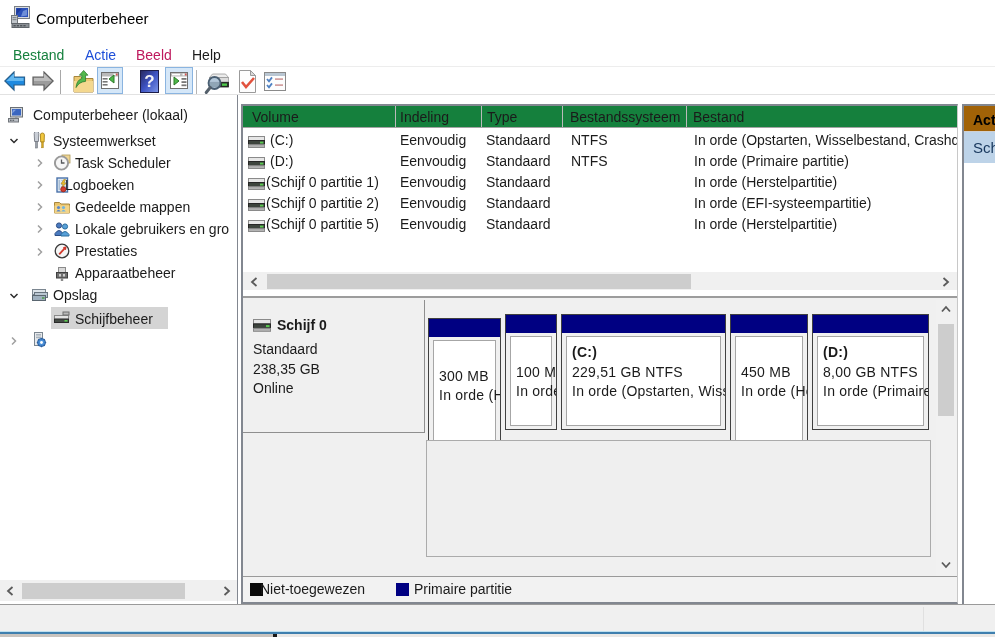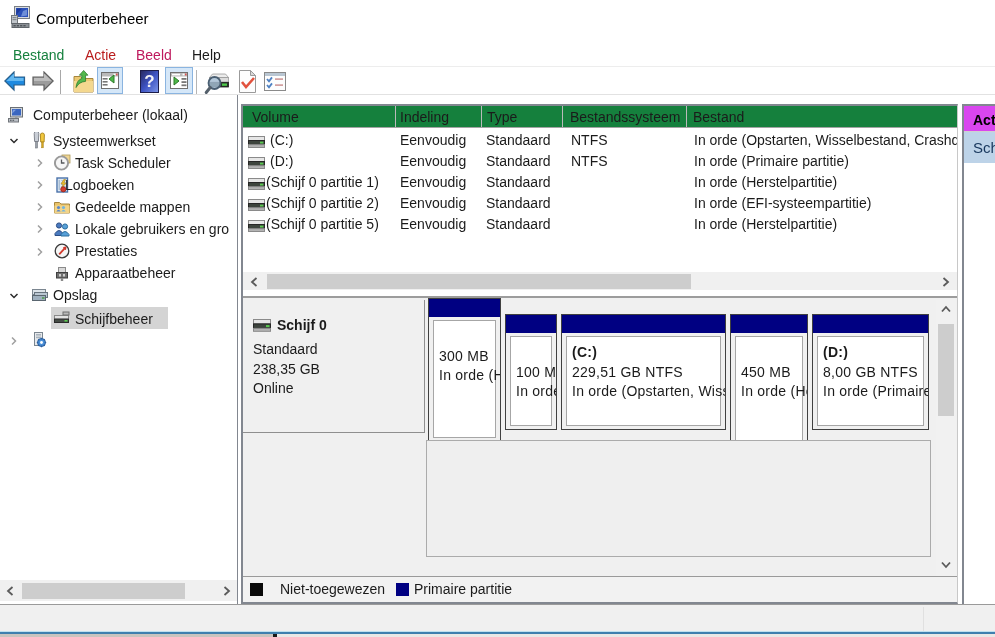--- a/index.html
+++ b/index.html
@@ -30,21 +30,21 @@
   <rect x="2" y="17.5" width="17" height="4" fill="#8a8f94" stroke="#5f6469"></rect>
   <rect x="3.5" y="19" width="2.2" height="1.4" fill="#4f5459"></rect>
   <rect x="6.8" y="19" width="2.2" height="1.4" fill="#4f5459"></rect>
   <rect x="10.1" y="19" width="2.2" height="1.4" fill="#4f5459"></rect>
   <rect x="13.4" y="19" width="2.2" height="1.4" fill="#4f5459"></rect>
 </svg>
 </div>
 <div class="ab nw" style="left:36px;top:10px;font-size:15px;color:#000">Computerbeheer</div>
 
 <div class="ab nw" style="left:13px;top:47px;color:#15803d">Bestand</div>
-<div class="ab nw" style="left:85px;top:47px;color:#b91c1c">Actie</div>
+<div class="ab nw" style="left:85px;top:47px;color:#1d4ed8">Actie</div>
 <div class="ab nw" style="left:136px;top:47px;color:#be185d">Beeld</div>
 <div class="ab nw" style="left:192px;top:47px;color:#1b1b1b">Help</div>
 
 <div class="ab" style="left:0;top:66px;width:995px;height:1px;background:#ededed"></div>
 <div class="ab" style="left:0;top:94px;width:995px;height:1px;background:#e2e2e2"></div>
 <div class="ab" id="toolbar" style="left:0;top:67px;width:995px;height:27px;background:#fff"></div>
 
 <svg class="ab" style="left:4px;top:71px" width="22" height="21" viewBox="0 0 22 21">
   <path d="M10 1 L10 6 L20.5 6 L20.5 14 L10 14 L10 19 L0.8 10 Z" fill="#1e8ae0" stroke="#2a5f8a" stroke-width="1.2"></path>
   <path d="M10 2.5 L10 7 L19.5 7 L19.5 10 L2.4 10 Z" fill="#64b8f0"></path>
@@ -349,21 +349,21 @@
         <rect x="0.5" y="4.9" width="17" height="4.5" fill="#3d443d" stroke="#262626"></rect>
         <rect x="13" y="6.1" width="3.5" height="2" fill="#59c94f"></rect>
         <rect x="0.5" y="9.4" width="17" height="2.9" fill="#b3b3b3" stroke="#8a8a8a"></rect>
       </svg>
     <div class="ab nw b" style="left:34px;top:17px">Schijf 0</div>
     <div class="ab nw" style="left:10px;top:41px">Standaard</div>
     <div class="ab nw" style="left:10px;top:61px">238,35 GB</div>
     <div class="ab nw" style="left:10px;top:80px">Online</div>
   </div>
 
-  <div class="ab part" style="left:185px;top:192px;width:73px;height:144px">
+  <div class="ab part" style="left:185px;top:212px;width:73px;height:144px">
     <div class="pl2 nw">300 MB</div>
       <div class="pl3 nw">In orde (Herstelpartitie)</div>
   </div>
   <div class="ab part" style="left:262px;top:208px;width:52px;height:116px">
     <div class="pl2 nw">100 MB</div>
       <div class="pl3 nw">In orde (EFI-systeempartitie)</div>
   </div>
   <div class="ab part" style="left:318px;top:208px;width:165px;height:116px">
     <div class="pl1 nw b">(C:)</div>
       <div class="pl2 nw">229,51 GB NTFS</div>
@@ -388,28 +388,28 @@
       </svg>
     <svg class="ab" style="left:5px;top:260px" width="10" height="9" viewBox="0 0 10 9">
         <path d="M1 2.5 L5 7 L9 2.5" stroke="#5b5b5b" stroke-width="1.8" fill="none"></path>
       </svg>
     <div class="ab" style="left:2px;top:24px;width:16px;height:92px;background:#cdcdcd"></div>
   </div>
 
   <div class="ab" style="left:0;top:470px;width:714px;height:1px;background:#9a9a9a"></div>
   <div class="ab" style="left:0;top:471px;width:714px;height:27px;background:#f2f2f2">
     <div class="ab" style="left:7px;top:6px;width:13px;height:13px;background:#0a0a0a"></div>
-    <div class="ab nw" style="left:37px;top:4px">Niet-toegewezen</div>
+    <div class="ab nw" style="left:17px;top:4px">Niet-toegewezen</div>
     <div class="ab" style="left:153px;top:6px;width:13px;height:13px;background:#000082"></div>
     <div class="ab nw" style="left:171px;top:4px">Primaire partitie</div>
   </div>
 </div>
 
 <div class="ab" style="left:962px;top:104px;width:33px;height:500px;background:#fff;border-left:2px solid #828790;border-top:2px solid #828790;box-sizing:border-box">
-  <div class="ab" style="left:0;top:0;width:31px;height:26px;background:#d946ef;border-bottom:1px solid #d0d0d0;box-sizing:border-box">
+  <div class="ab" style="left:0;top:0;width:31px;height:26px;background:#a16207;border-bottom:1px solid #d0d0d0;box-sizing:border-box">
     <div class="ab nw b" style="left:9px;top:6px;color:#000">Act</div>
   </div>
   <div class="ab" style="left:0;top:26px;width:31px;height:31px;background:#bdd3e8">
     <div class="ab nw" style="left:9px;top:7px;color:#16365c;font-size:15px">Sch</div>
   </div>
 </div>
 
 <div class="ab" style="left:0;top:604px;width:995px;height:1px;background:#9a9a9a"></div>
 <div class="ab" style="left:0;top:605px;width:995px;height:26px;background:#f0f0f0"></div>
 <div class="ab" style="left:923px;top:607px;width:1px;height:24px;background:#e0e0e0"></div>

